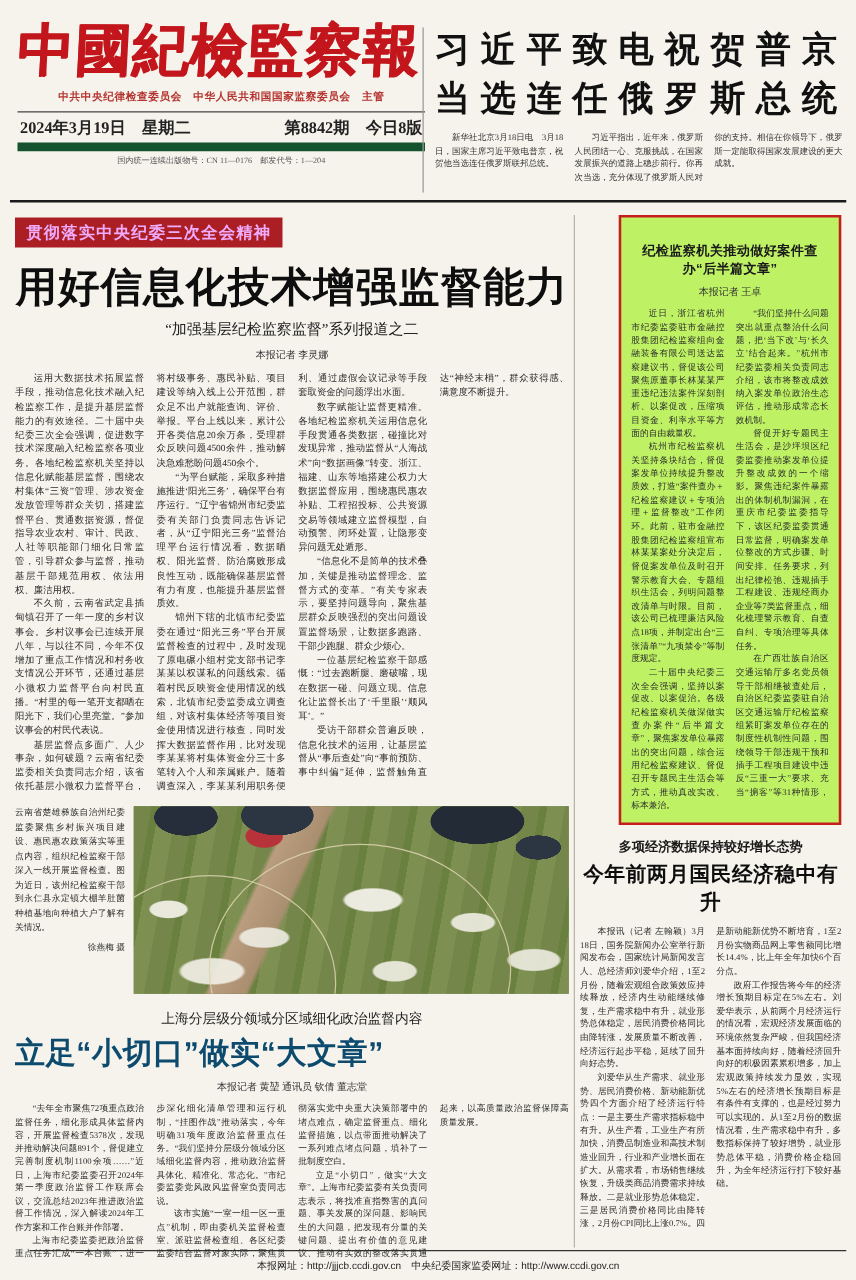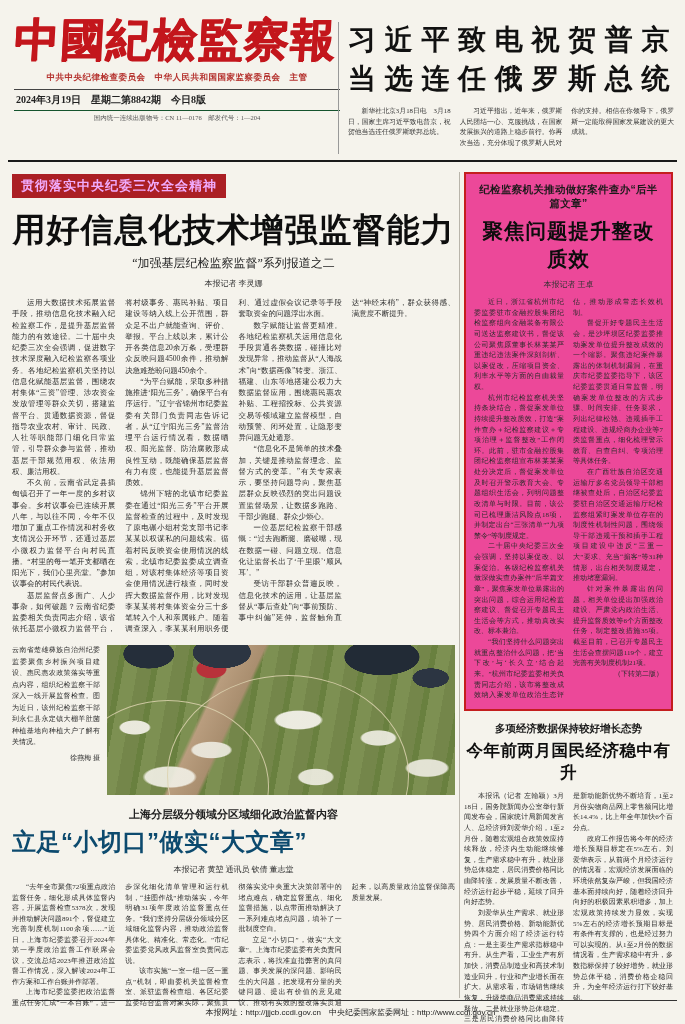--- a/index.html
+++ b/index.html
@@ -4,22 +4,22 @@
 <style>
   html,body{margin:0;padding:0;background:#dddad2;}
   .page{position:relative;width:685px;height:1024px;margin:0 auto;background:#f5f3ec;
         font-family:"Liberation Serif","DejaVu Serif",serif;color:#222;overflow:hidden;}
   
   .masthead{position:absolute;left:14px;top:14px;width:326px;}
   .mast-title{font-family:"DejaVu Serif",serif;font-weight:900;font-size:45px;line-height:1.15;
               color:#c3161c;letter-spacing:1px;transform:skewX(-3deg);
               text-shadow:1px 0 0 #c3161c,0 1px 0 #c3161c;white-space:nowrap;}
   .mast-supervisor{margin-top:6px;font-size:8.5px;color:#b5332f;font-weight:bold;letter-spacing:.5px;text-align:center;}
-  .mast-datebar{margin-top:5px;border-top:1.5px solid #444;border-bottom:1px solid #14532d;
-                padding:3px 2px;display:flex;justify-content:flex-start;font-size:10px;font-weight:bold;color:#222;}
+  .mast-datebar{margin-top:5px;border-top:1.5px solid #444;border-bottom:7px solid #14532d;
+                padding:3px 2px;display:flex;justify-content:space-between;font-size:13px;font-weight:bold;color:#222;}
   .mast-pubcode{margin-top:3px;text-align:center;font-size:6.5px;color:#555;}
   .head-vrule{position:absolute;left:338px;top:22px;width:1px;height:132px;background:#999;}
   .topstory{position:absolute;left:348px;top:20px;width:326px;}
   .topstory h1{margin:0;font-family:"Liberation Sans","DejaVu Sans",sans-serif;font-weight:900;
                font-size:28px;line-height:1.4;letter-spacing:4.5px;color:#111;text-align:justify;text-align-last:justify;}
   .topstory-body{margin-top:8px;height:50px;column-count:3;column-gap:9px;column-fill:auto;overflow:hidden;
                  font-size:6.8px;line-height:1.55;text-align:justify;color:#333;}
   .topstory-body p{margin:0;text-indent:2em;}
   .big-rule{position:absolute;left:8px;right:8px;top:160px;height:2px;background:#1a1a1a;}
   
@@ -53,26 +53,26 @@
       radial-gradient(ellipse 36px 15px at 92% 82%, rgba(238,236,226,.9) 55%, transparent 62%),
       radial-gradient(ellipse 44px 18px at 18% 88%, rgba(240,238,228,.92) 55%, transparent 62%),
       radial-gradient(ellipse 30px 14px at 60% 88%, rgba(240,238,228,.9) 55%, transparent 62%),
       linear-gradient(115deg, transparent 30%, #b99d7e 31%, #a98e6f 38%, transparent 39%),
       repeating-linear-gradient(100deg, #74864a 0 14px, #69803f 14px 20px, #7d9052 20px 34px);}
   .wire{position:absolute;border:1px solid rgba(220,210,175,.85);border-radius:50%;background:transparent;}
   .wire1{width:240px;height:200px;left:60px;top:30px;}
   .wire2{width:200px;height:170px;left:-40px;top:55px;}
   
   .sh-kicker{margin-top:12px;text-align:center;font-family:"Liberation Sans",sans-serif;
-             font-weight:bold;font-size:11px;color:#222;}
+             font-weight:normal;font-size:11px;color:#222;}
   .sh-h2{margin:4px 0 0;text-align:left;font-family:"Liberation Sans","DejaVu Sans",sans-serif;
          font-weight:900;font-size:24px;letter-spacing:.5px;color:#0c4a6e;}
   .sh-cols{margin-top:7px;height:128px;column-count:4;column-gap:10px;font-size:7px;line-height:1.5;}
   
-  .case-box{border:2.5px solid #c41e1e;padding:9px 8px 8px;background:#ec4899;}
+  .case-box{border:2.5px solid #c41e1e;padding:20px 8px 8px;background:#bef264;margin-left:31px;}
   .case-kicker{text-align:center;font-family:"Liberation Sans",sans-serif;font-weight:bold;
                font-size:10.5px;color:#1a1a1a;letter-spacing:.3px;}
   .case-h2{margin:6px 0 2px;text-align:center;font-family:"Liberation Sans","DejaVu Sans",sans-serif;
            font-weight:900;font-size:20.5px;letter-spacing:1px;color:#0d0d0d;}
   .case-cols{margin-top:7px;height:404px;column-count:2;column-gap:9px;font-size:7px;line-height:1.52;}
   .case-cols p:last-child{text-align:right;text-indent:0;font-weight:normal;}
   
   .eco-kicker{margin-top:11px;text-align:center;font-family:"Liberation Sans",sans-serif;
               font-weight:bold;font-size:10.5px;color:#1a1a1a;}
   .eco-h2{margin:4px 0 0;text-align:center;font-family:"Liberation Sans","DejaVu Sans",sans-serif;
@@ -148,21 +148,20 @@
         <p>“去年全市聚焦72项重点政治监督任务，细化形成具体监督内容，开展监督检查5378次，发现并推动解决问题891个，督促建立完善制度机制1100余项……”近日，上海市纪委监委召开2024年第一季度政治监督工作联席会议，交流总结2023年推进政治监督工作情况，深入解读2024年工作方案和工作台账并作部署。</p>
         <p>上海市纪委监委把政治监督重点任务汇成“一本台账”，进一步深化细化清单管理和运行机制，“挂图作战”推动落实，今年明确31项年度政治监督重点任务。“我们坚持分层级分领域分区域细化监督内容，推动政治监督具体化、精准化、常态化。”市纪委监委党风政风监督室负责同志说。</p>
         <p>该市实施“一室一组一区一重点”机制，即由委机关监督检查室、派驻监督检查组、各区纪委监委结合监督对象实际，聚焦贯彻落实党中央重大决策部署中的堵点难点，确定监督重点、细化监督措施，以点带面推动解决了一系列难点堵点问题，填补了一批制度空白。</p>
         <p>立足“小切口”，做实“大文章”。上海市纪委监委有关负责同志表示，将找准直指弊害的真问题、事关发展的深问题、影响民生的大问题，把发现有分量的关键问题、提出有价值的意见建议、推动有实效的整改落实贯通起来，以高质量政治监督保障高质量发展。</p>
       </div>
   </div>
 
   <div class="col-right">
     <div class="case-box">
       <div class="case-kicker">纪检监察机关推动做好案件查办“后半篇文章”</div>
-      <h2 class="case-h2">聚焦问题提升整改质效</h2>
       <div class="byline">本报记者 王卓</div>
       <div class="cols case-cols">
           <p>近日，浙江省杭州市纪委监委驻市金融控股集团纪检监察组向金融装备有限公司送达监察建议书，督促该公司聚焦原董事长林某某严重违纪违法案件深刻剖析、以案促改，压缩项目资金、利率水平等方面的自由裁量权。</p>
           <p>杭州市纪检监察机关坚持条块结合，督促案发单位持续提升整改质效，打造“案件查办＋纪检监察建议＋专项治理＋监督整改”工作闭环。此前，驻市金融控股集团纪检监察组宣布林某某案处分决定后，督促案发单位及时召开警示教育大会、专题组织生活会，列明问题整改清单与时限。目前，该公司已梳理廉洁风险点18项，并制定出台“三张清单”“九项禁令”等制度规定。</p>
           <p>二十届中央纪委三次全会强调，坚持以案促改、以案促治。各级纪检监察机关做深做实查办案件“后半篇文章”，聚焦案发单位暴露出的突出问题，综合运用纪检监察建议、督促召开专题民主生活会等方式，推动真改实改、标本兼治。</p>
           <p>“我们坚持什么问题突出就重点整治什么问题，把‘当下改’与‘长久立’结合起来。”杭州市纪委监委相关负责同志介绍，该市将整改成效纳入案发单位政治生态评估，推动形成常态长效机制。</p>
           <p>督促开好专题民主生活会，是沙坪坝区纪委监委推动案发单位提升整改成效的一个缩影。聚焦违纪案件暴露出的体制机制漏洞，在重庆市纪委监委指导下，该区纪委监委贯通日常监督，明确案发单位整改的方式步骤、时间安排、任务要求，列出纪律松弛、违规插手工程建设、违规经商办企业等7类监督重点，细化梳理警示教育、自查自纠、专项治理等具体任务。</p>
           <p>在广西壮族自治区交通运输厅多名党员领导干部相继被查处后，自治区纪委监委驻自治区交通运输厅纪检监察组紧盯案发单位存在的制度性机制性问题，围绕领导干部违规干预和插手工程项目建设中违反“三重一大”要求、充当“掮客”等31种情形，出台相关制度规定，推动堵塞漏洞。</p>
           <p>针对案件暴露出的问题，相关单位提出加强政治建设、严肃党内政治生活、提升监督质效等6个方面整改任务，制定整改措施35项。截至目前，已召开专题民主生活会查摆问题119个，建立完善有关制度机制21项。</p>
           <p>（下转第二版）</p>

